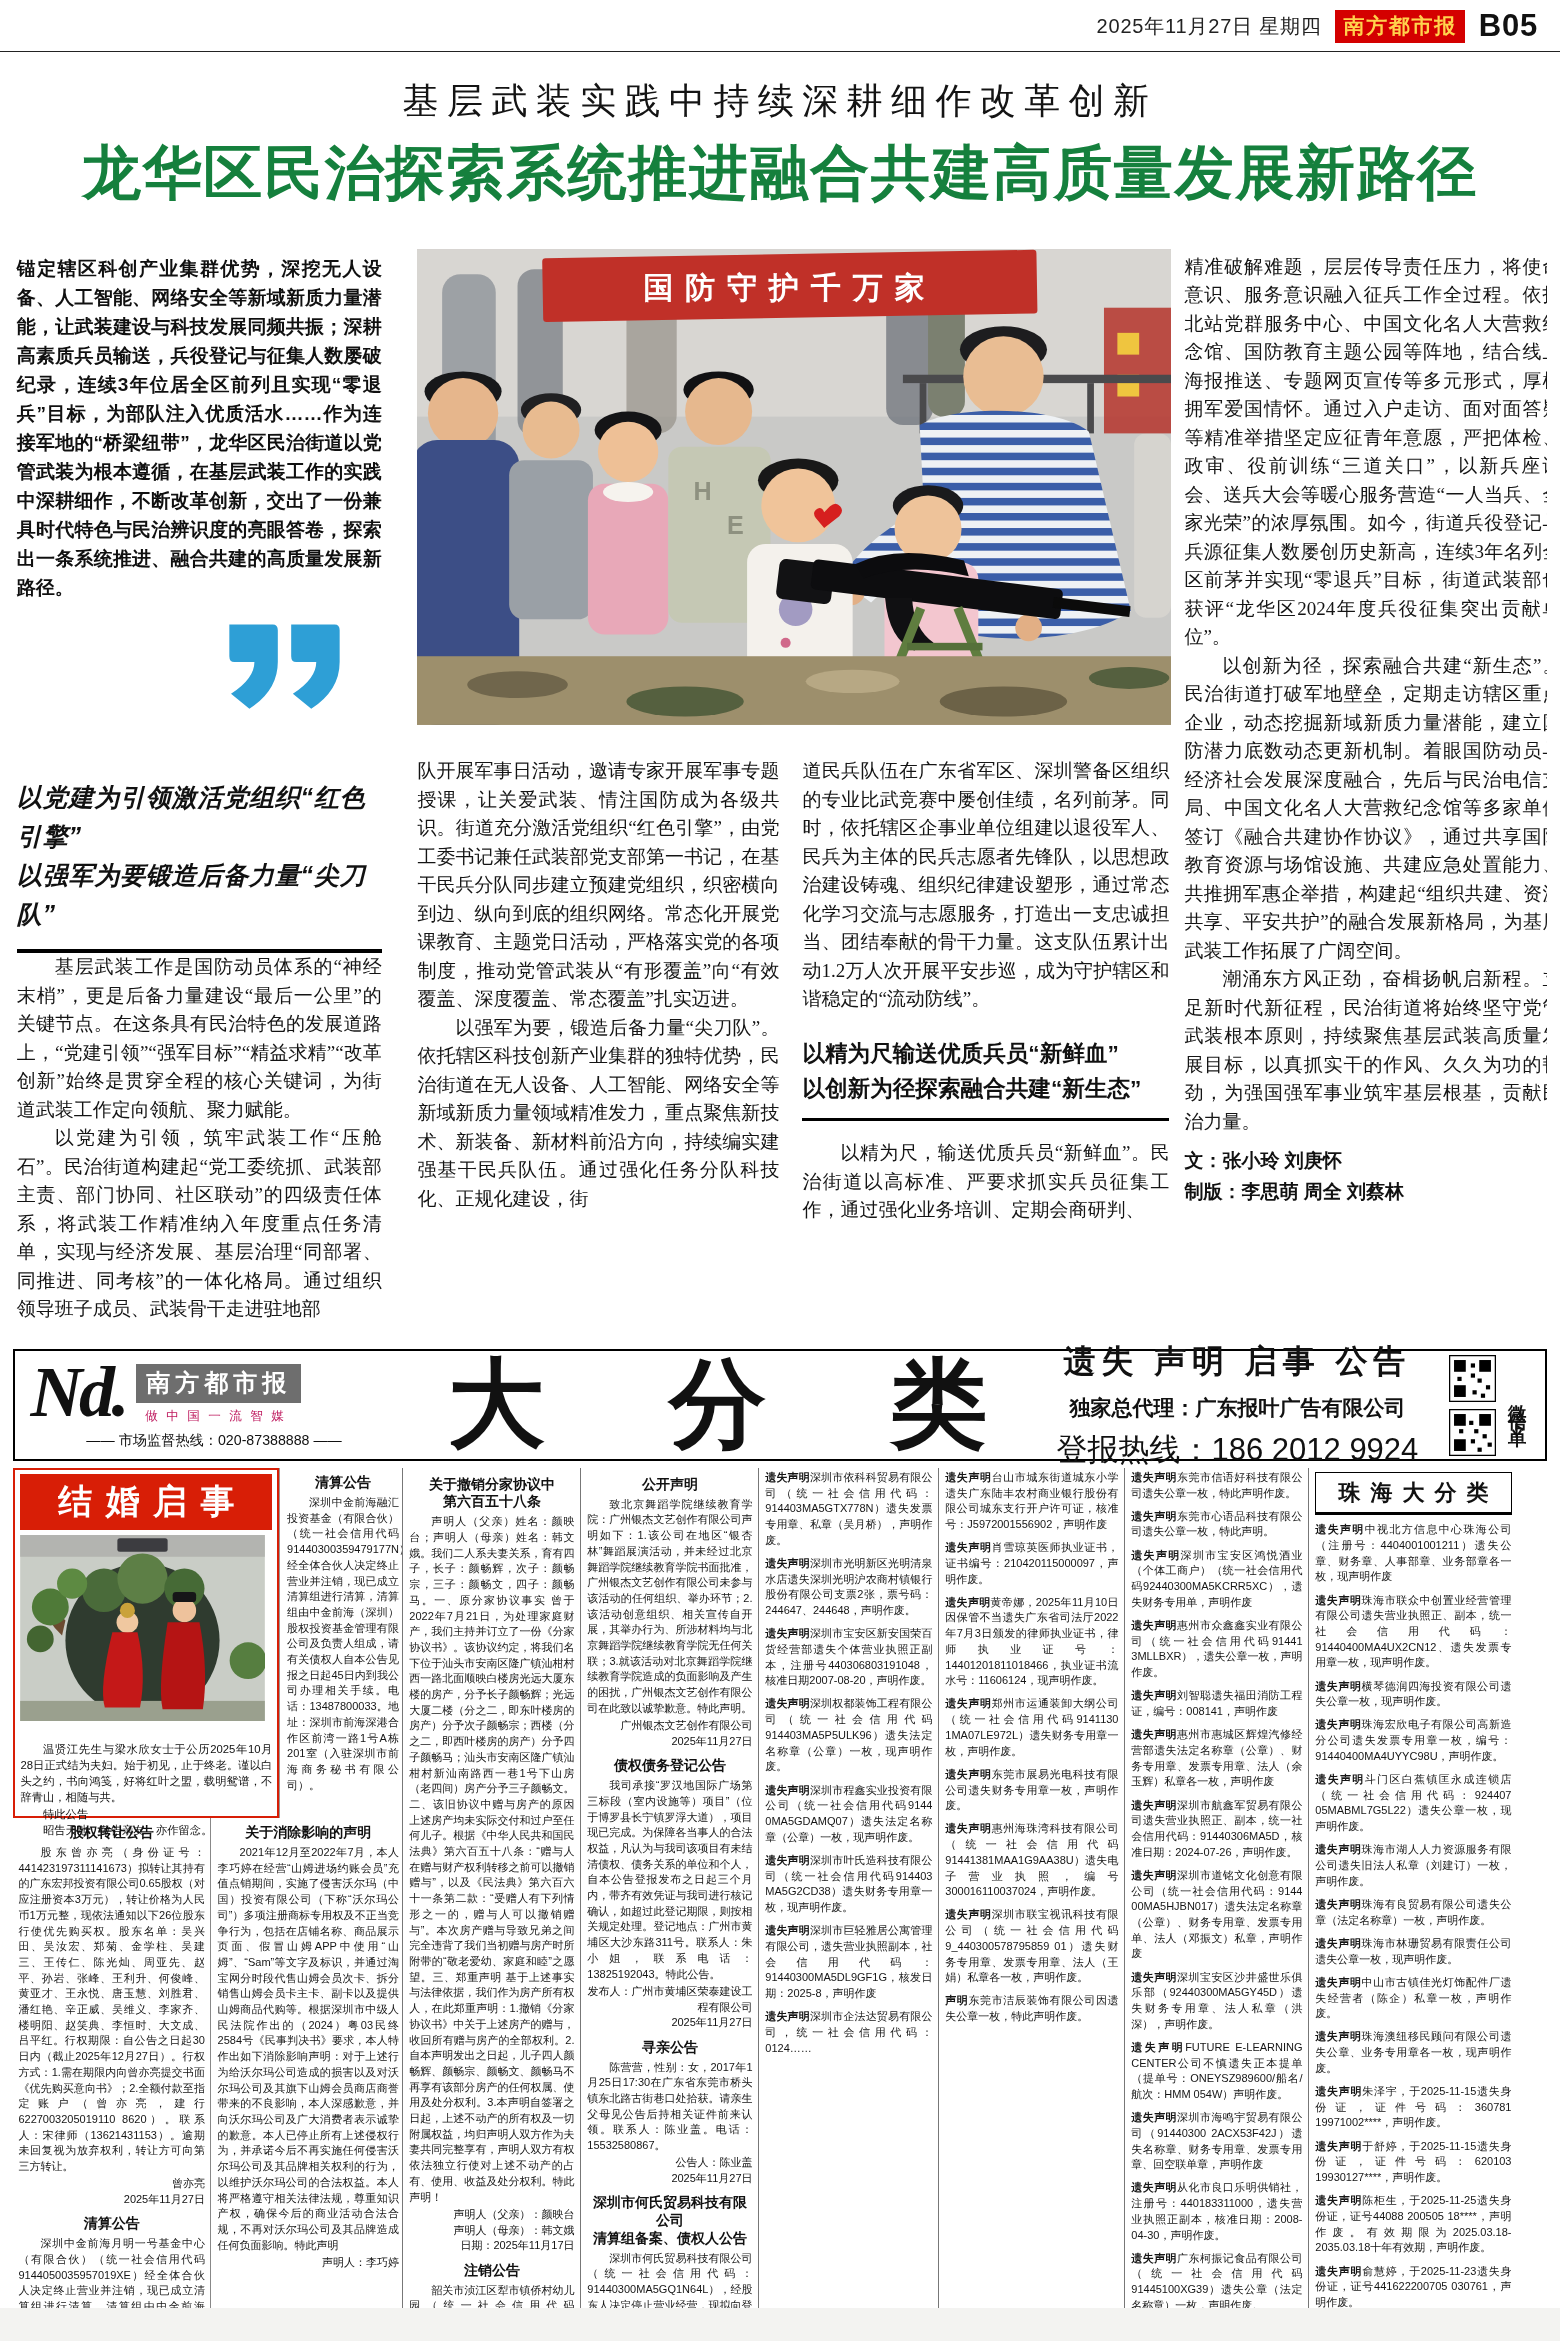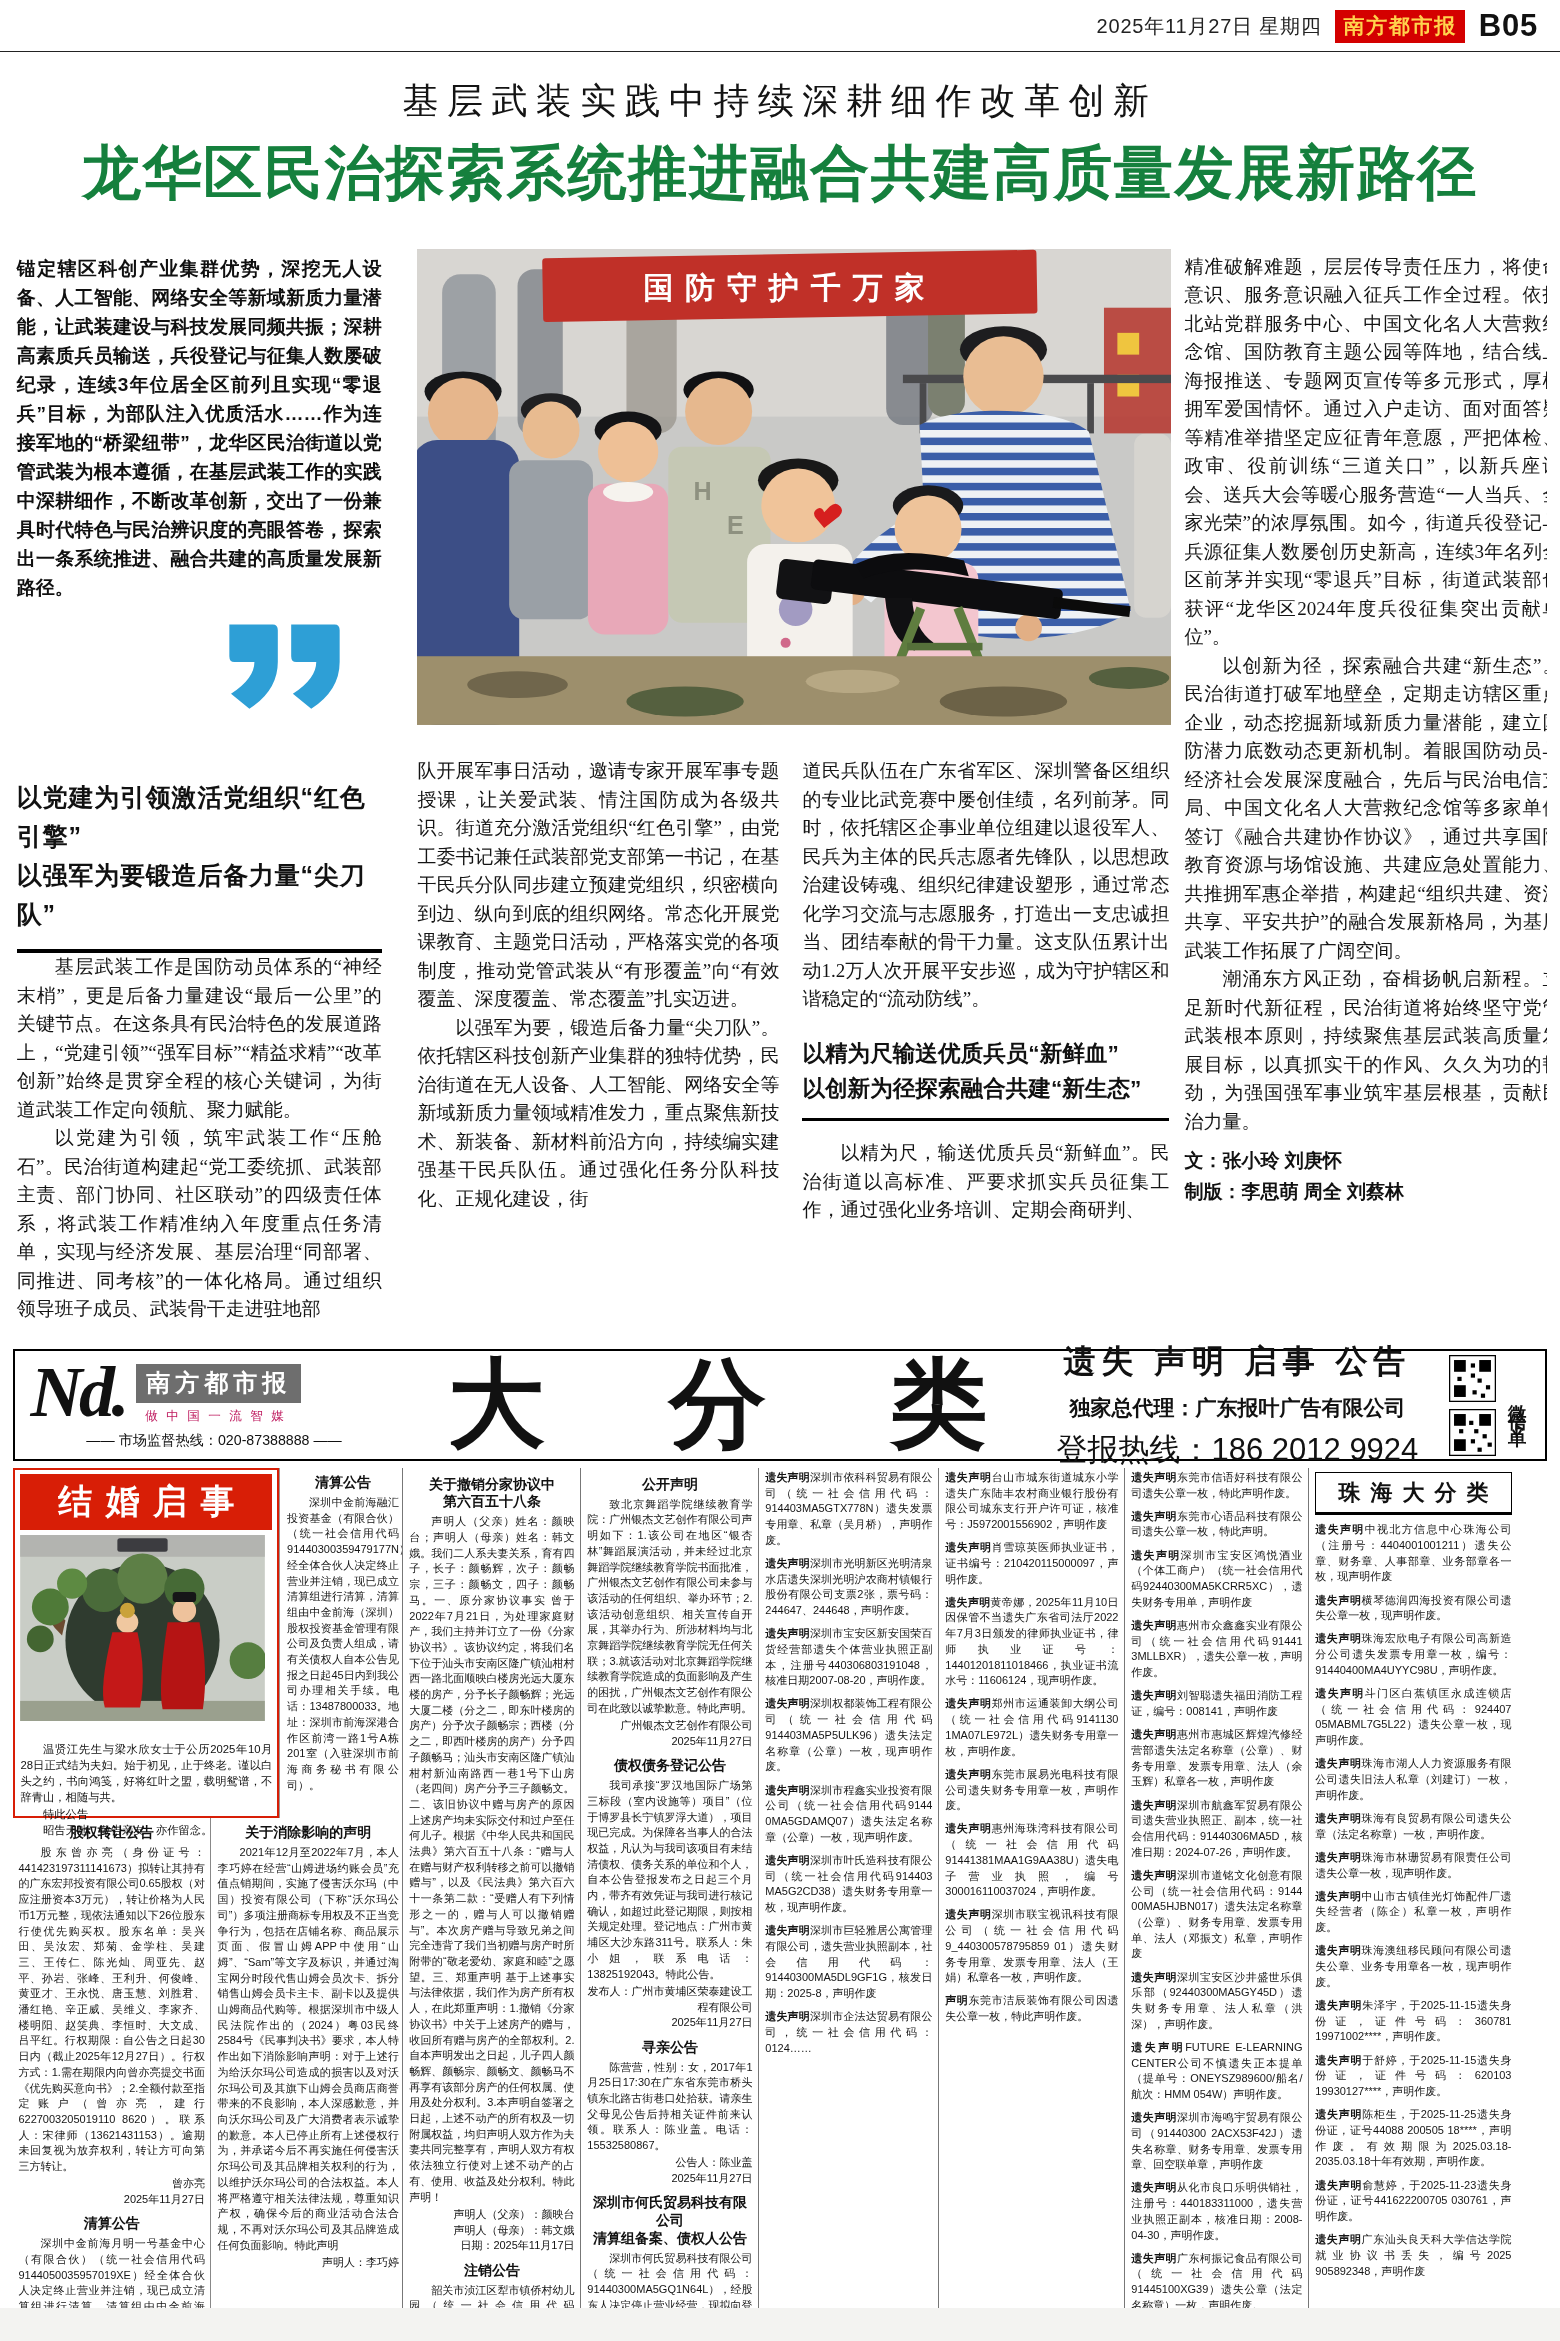--- a/index.html
+++ b/index.html
@@ -23,21 +23,21 @@
   .a-col1 { position:absolute; left:3.4px; top:5px; width:365px; }
   .a-col2 { position:absolute; left:404px; top:508px; width:362px; }
   .a-col3 { position:absolute; left:789px; top:508px; width:367px; }
   .a-col4 { position:absolute; left:1171px; top:3.4px; width:377px; }
   .a-photo { position:absolute; left:404px; top:0; width:754px; height:476px; background:#eab308; }
   .a-photo svg { display:block; }
 
   .lead { font-size:19px; line-height:29px; font-weight:bold; text-align:justify; color:#101010; }
   .quote-wrap { text-align:right; padding:18.4px 39px 8.4px 0; }
   .subhead-block { border-bottom:4.2px solid #000; padding-bottom:15px; margin-top:54px; }
-  .subhead { font-weight:bold; font-size:25px; line-height:39px; letter-spacing:0.8px; }
+  .subhead { font-weight:bold; font-size:25px; line-height:39px; letter-spacing:0.8px;font-style:italic; }
   .bt { font-size:19px; line-height:28.5px; text-align:justify;
     font-family:"Liberation Serif","DejaVu Serif",serif; color:#141414; }
   .bt.ind { text-indent:2em; }
   .a-col1 .bt:first-of-type { margin-top:22px; }
   .subhead2-block { border-bottom:3.4px solid #000; padding-bottom:11.7px; margin:22px 0 18.4px; }
   .subhead2 { font-weight:bold; font-size:22.6px; line-height:35px; }
   .credits { margin-top:8.4px; }
   .credit-line { font-size:19px; line-height:31px; font-weight:bold; }
 
   
@@ -529,20 +529,23 @@
       </div>
 
     <div class="ccol div col-h">
       <div class="zh-head">珠海大分类</div>
       <div>
 
           <div class="ad">
             <p class="ad-b"><b>遗失声明</b><span>中视北方信息中心珠海公司（注册号：4404001001211）遗失公章、财务章、人事部章、业务部章各一枚，现声明作废</span></p>
           </div>
 
+          <div class="ad">
+            <p class="ad-b"><b>遗失声明</b><span>珠海市联众中创置业经营管理有限公司遗失营业执照正、副本，统一社会信用代码：91440400MA4UX2CN12、遗失发票专用章一枚，现声明作废。</span></p>
+          </div>
 
           <div class="ad">
             <p class="ad-b"><b>遗失声明</b><span>横琴德润四海投资有限公司遗失公章一枚，现声明作废。</span></p>
           </div>
 
           <div class="ad">
             <p class="ad-b"><b>遗失声明</b><span>珠海宏欣电子有限公司高新造分公司遗失发票专用章一枚，编号：91440400MA4UYYC98U，声明作废。</span></p>
           </div>
 
           <div class="ad">

